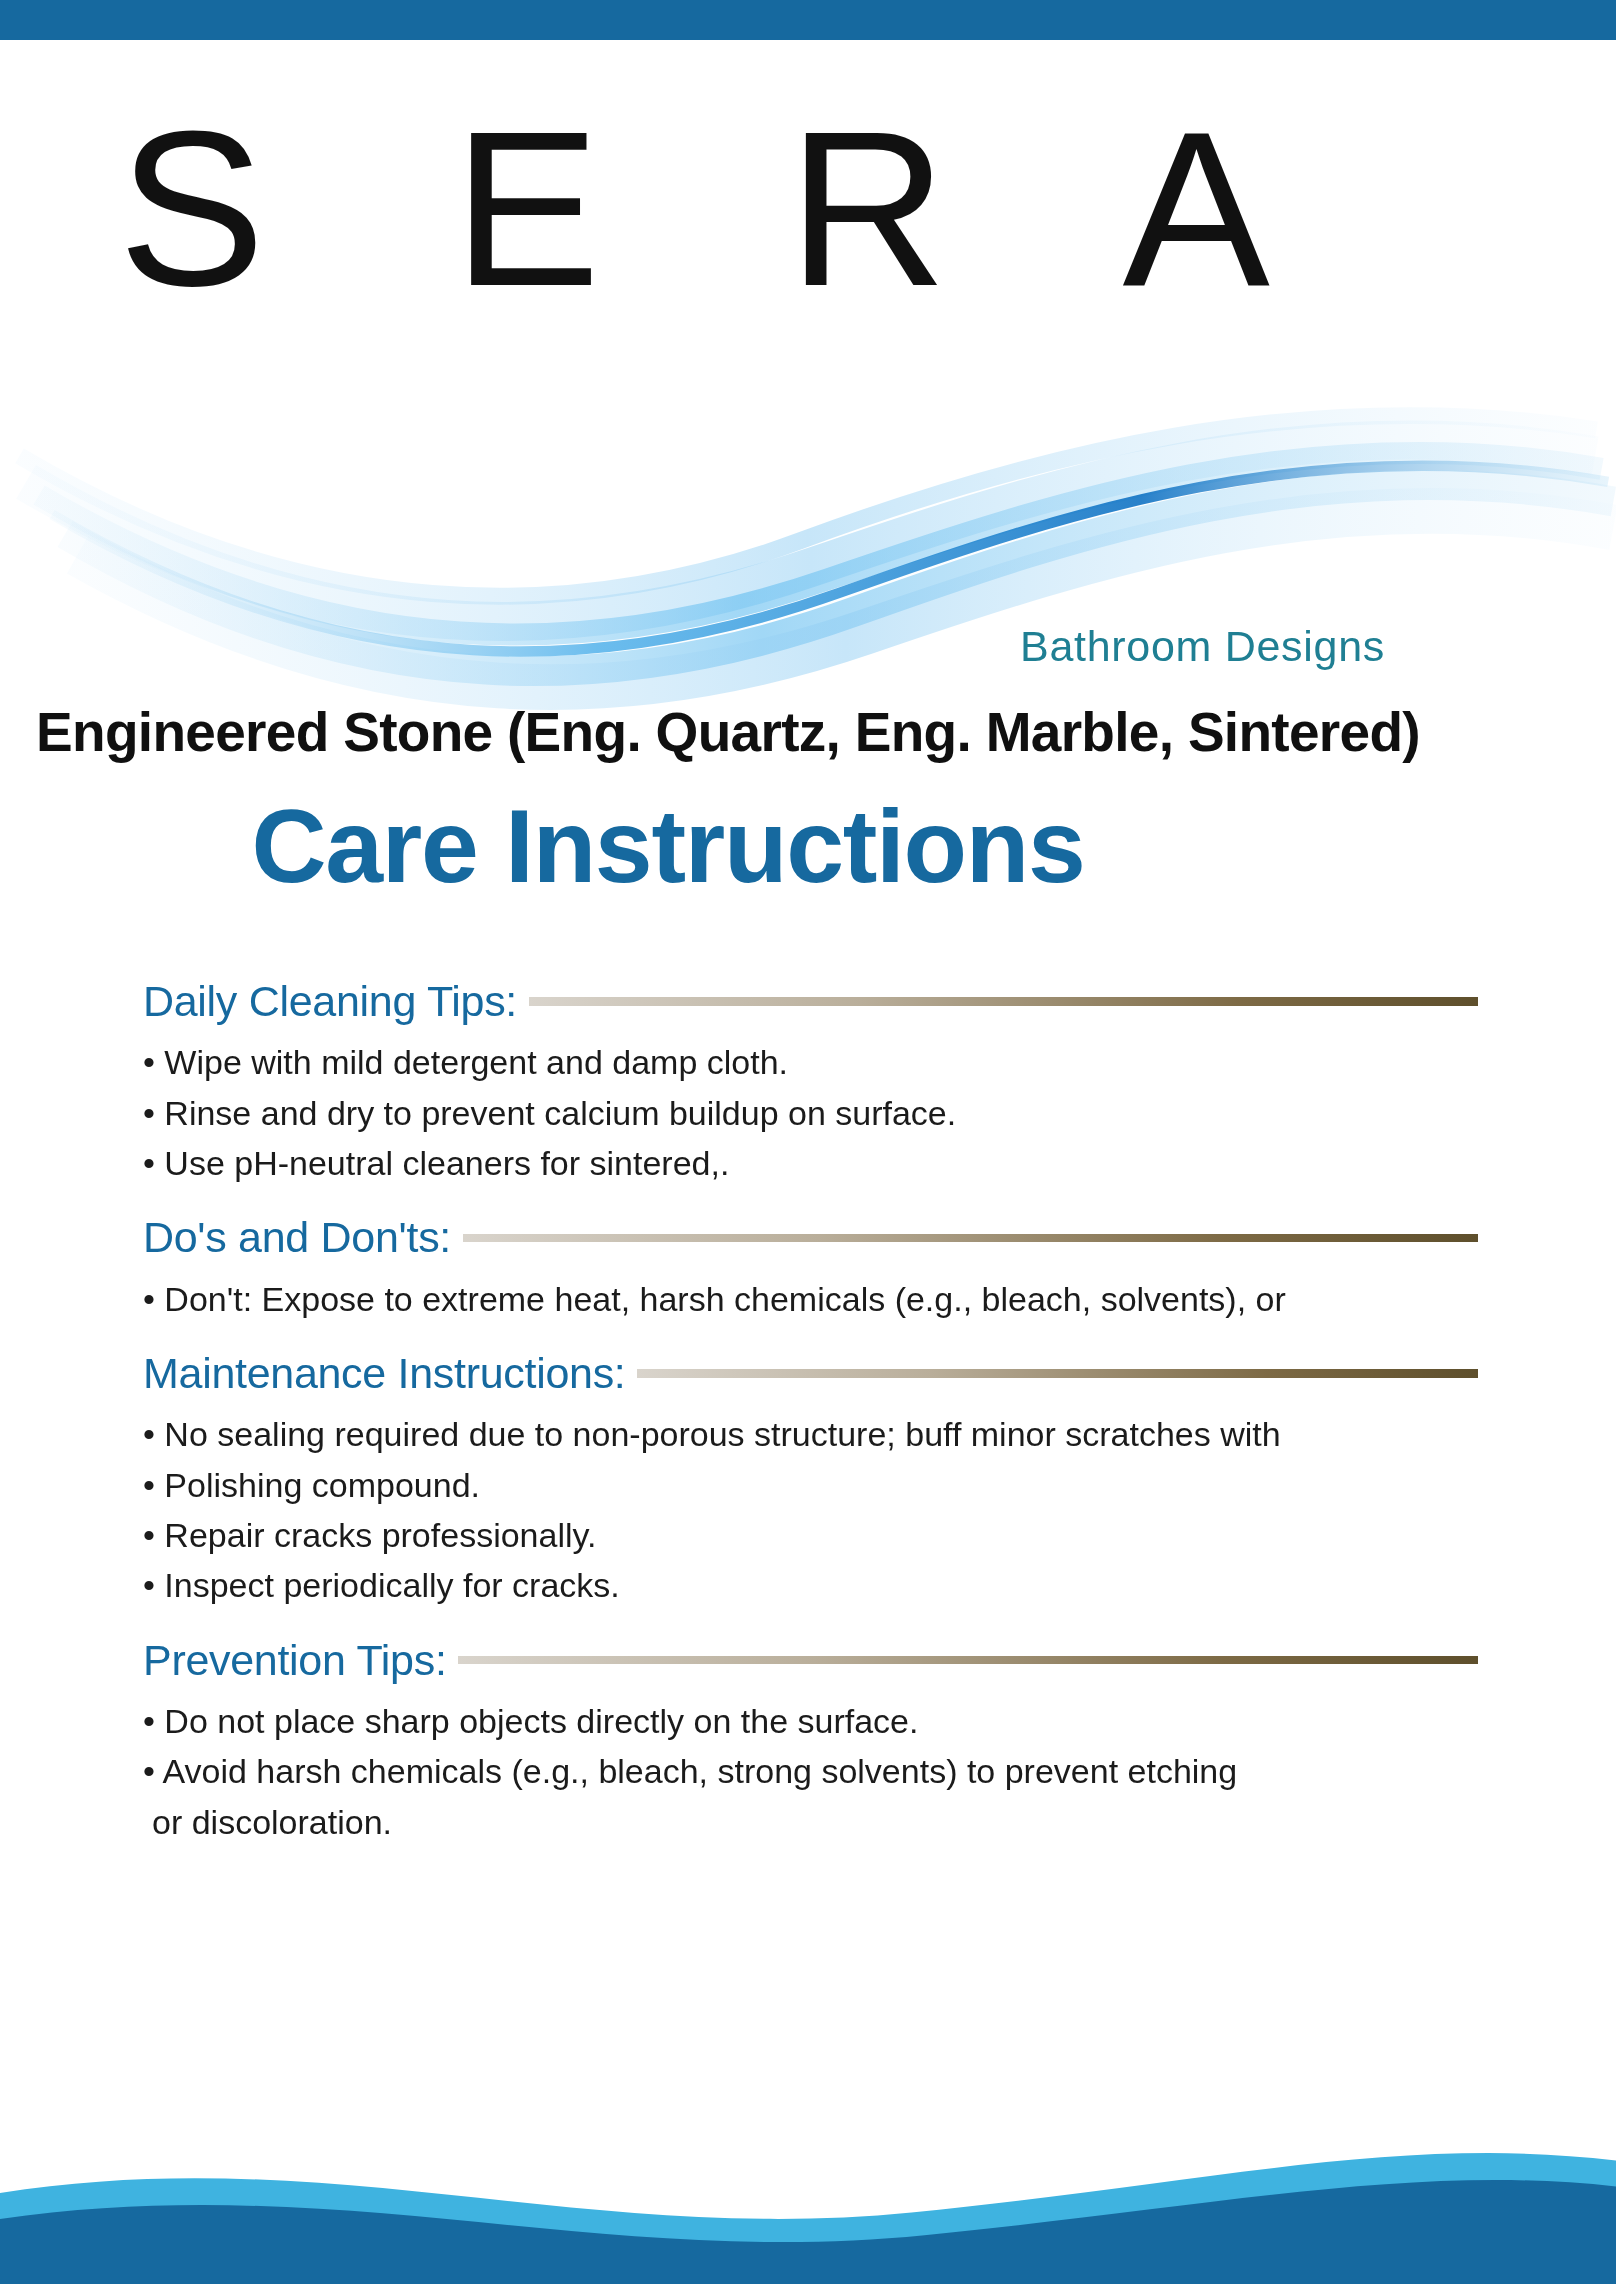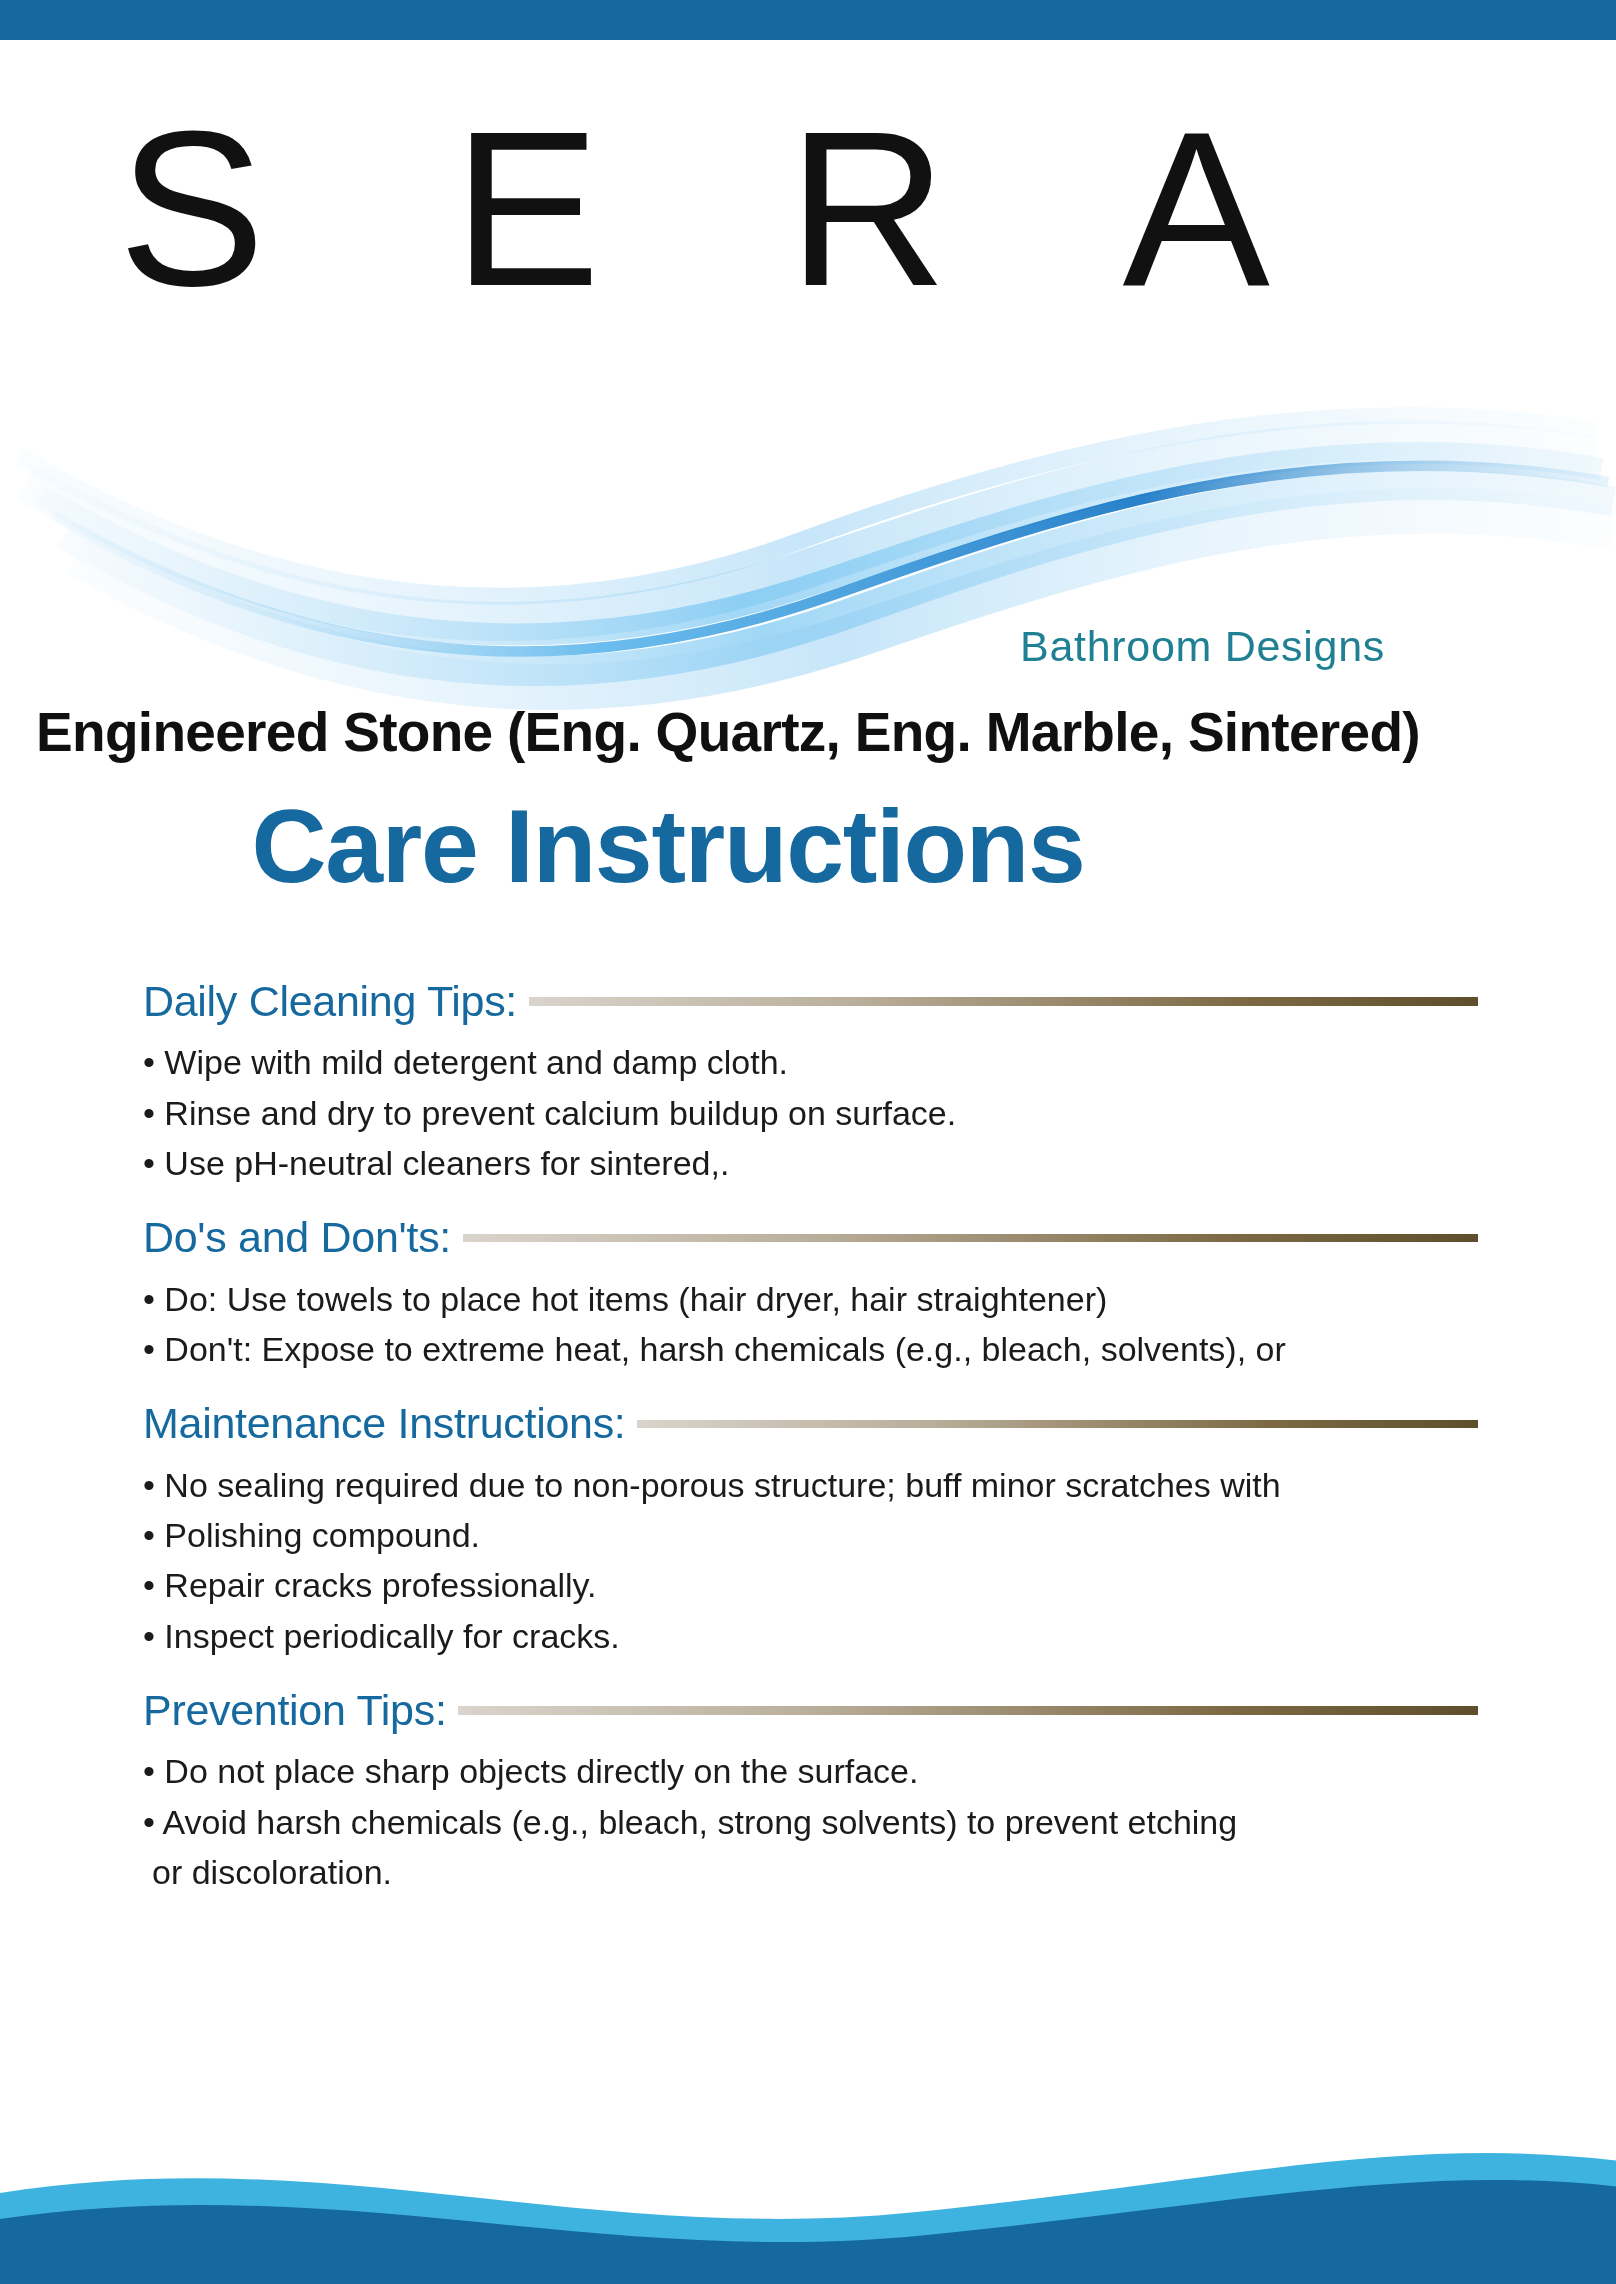--- a/index.html
+++ b/index.html
@@ -196,21 +196,20 @@
     <p class="bullet-line">• Wipe with mild detergent and damp cloth.</p>
     <p class="bullet-line">• Rinse and dry to prevent calcium buildup on surface.</p>
     <p class="bullet-line">• Use pH-neutral cleaners for sintered,.</p>
   </div>
 
   <div class="section">
     <div class="section-head">
       <div class="section-title">Do's and Don'ts:</div>
       <div class="head-rule"></div>
     </div>
-    <p class="bullet-line">• Do: Use towels to place hot items (hair dryer, hair straightener)</p>
     <p class="bullet-line">• Don't: Expose to extreme heat, harsh chemicals (e.g., bleach, solvents), or</p>
   </div>
 
   <div class="section">
     <div class="section-head">
       <div class="section-title">Maintenance Instructions:</div>
       <div class="head-rule"></div>
     </div>
     <p class="bullet-line">• No sealing required due to non-porous structure; buff minor scratches with</p>
     <p class="bullet-line">• Polishing compound.</p>

